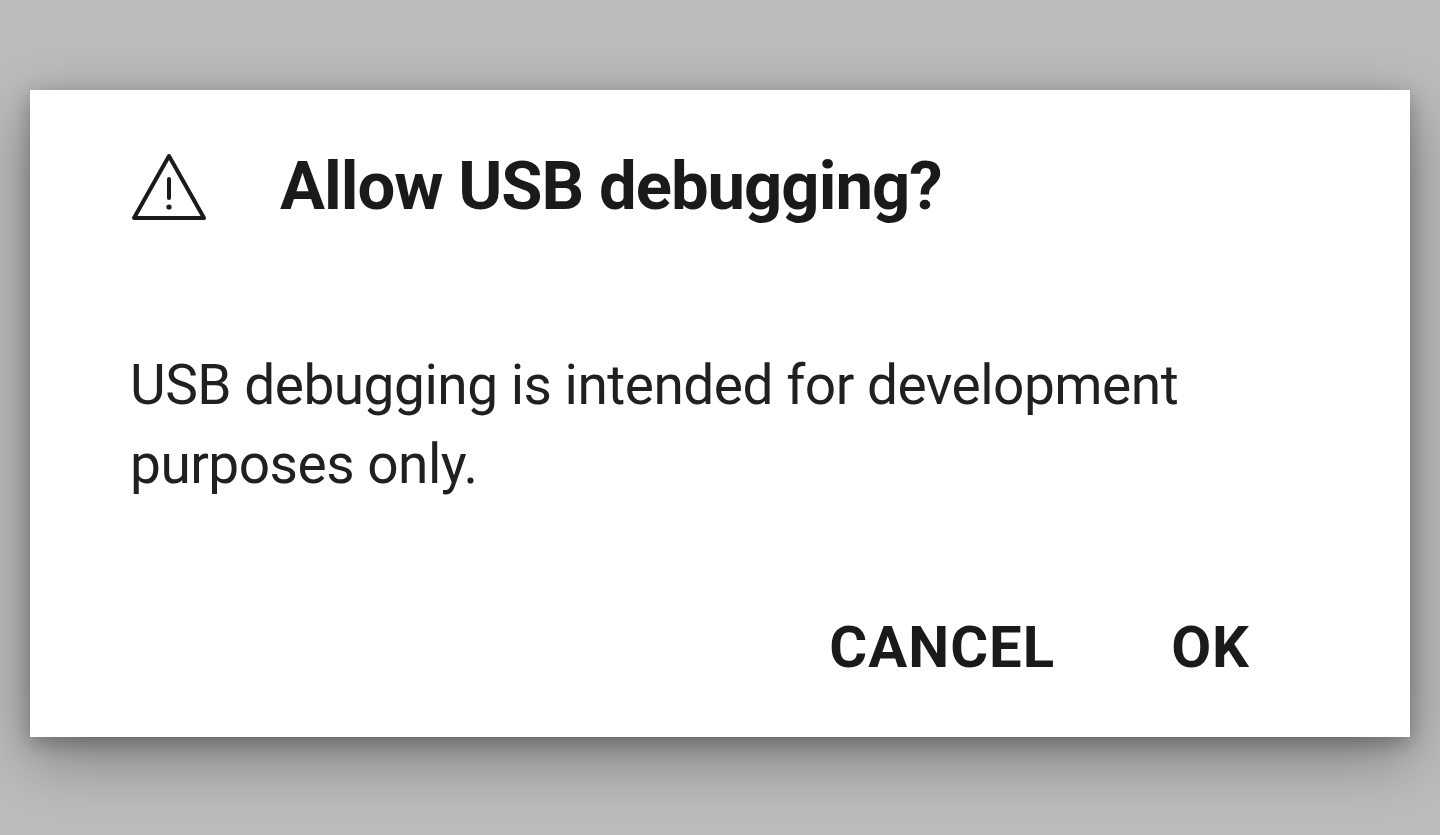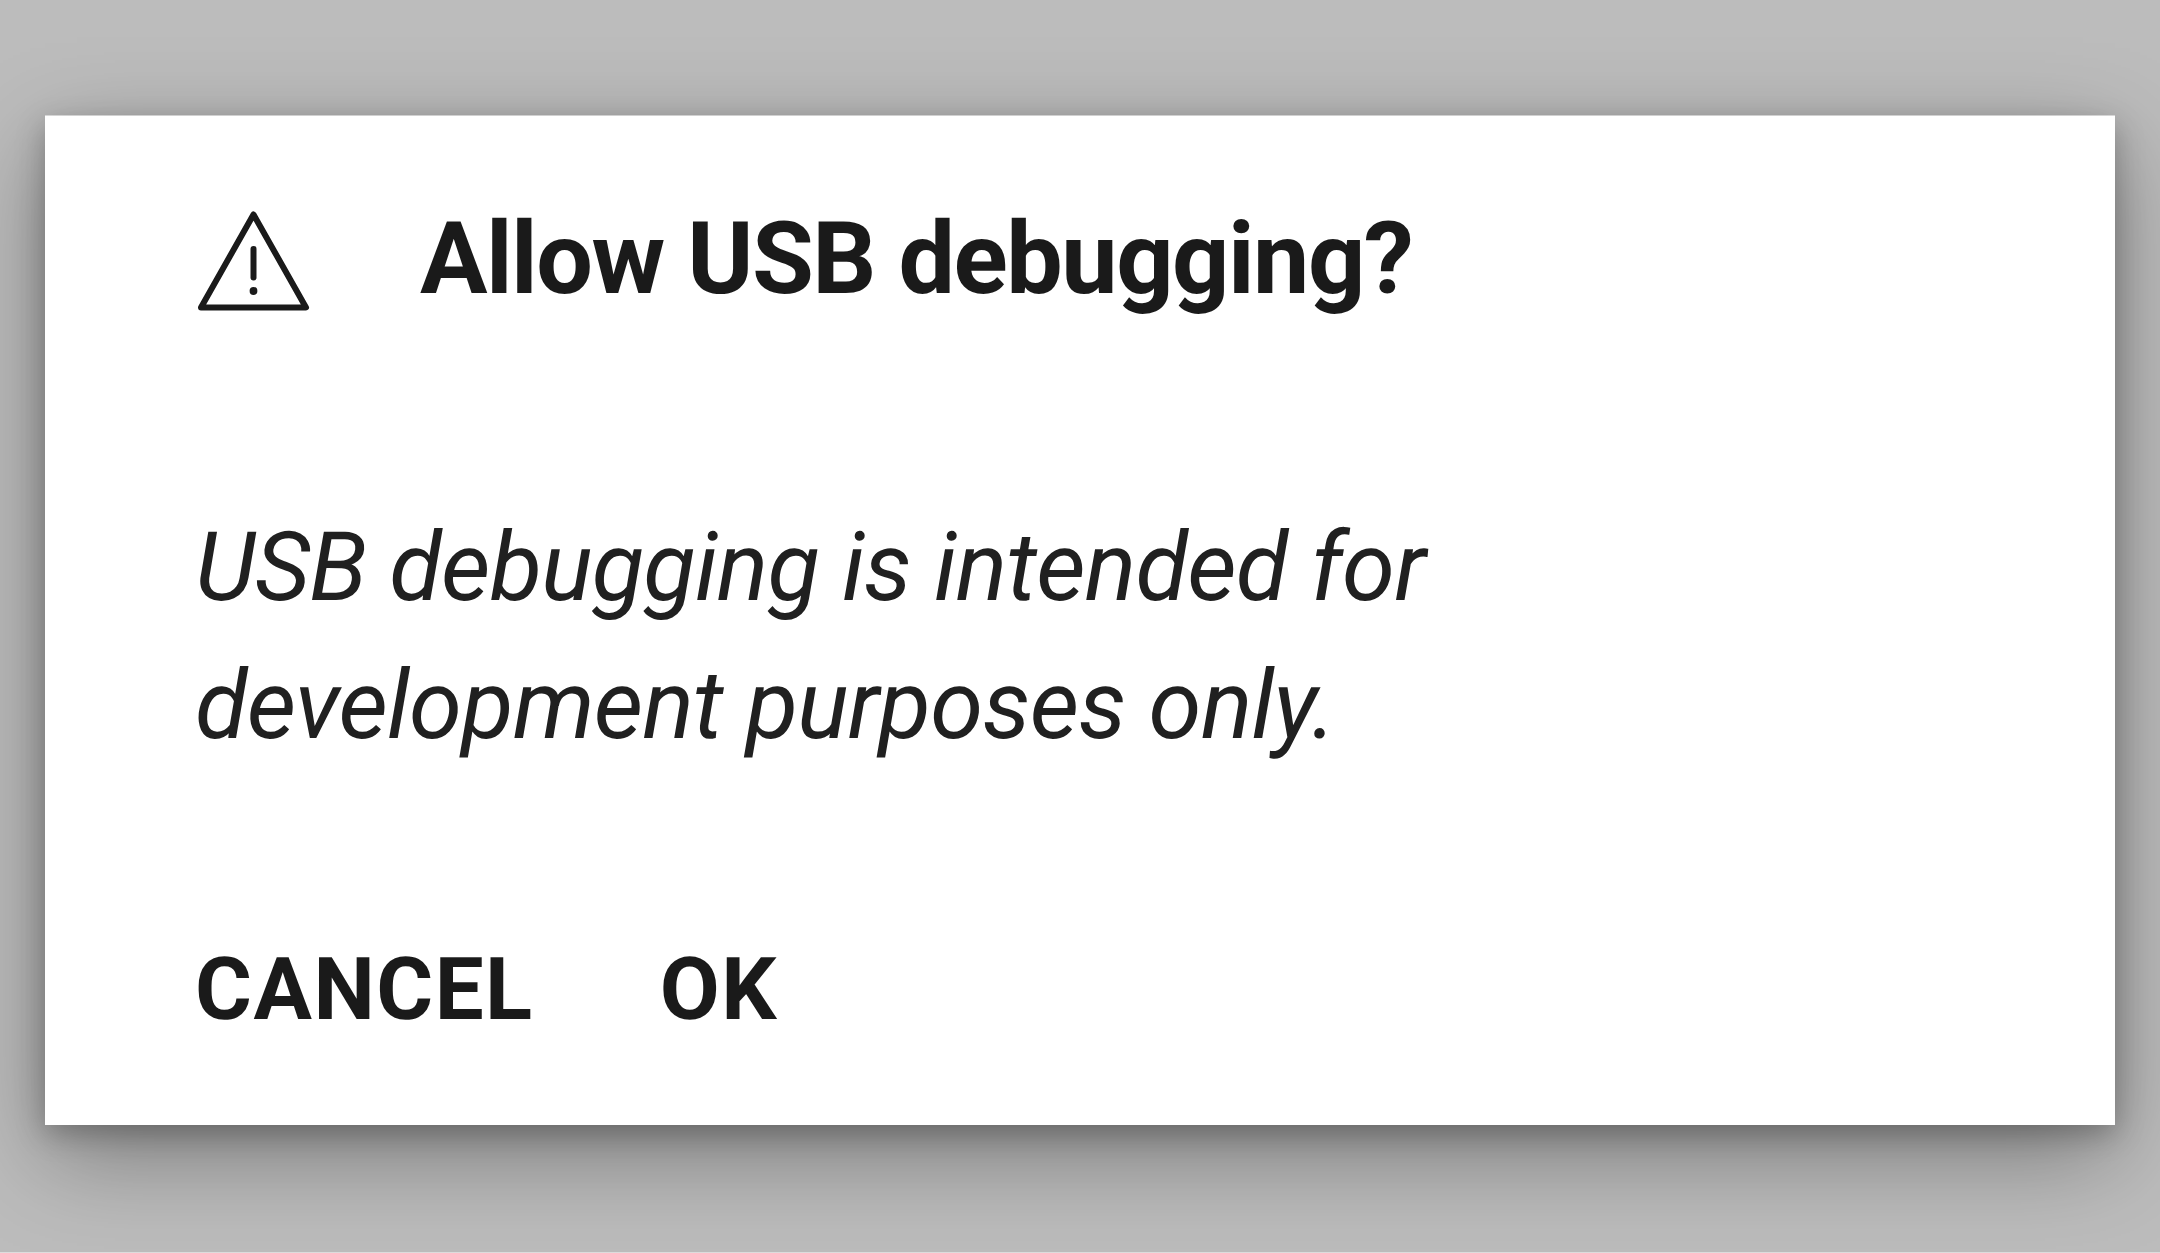--- a/index.html
+++ b/index.html
@@ -36,32 +36,32 @@
       flex: 0 0 auto;
     }
     .dialog-title {
       font-size: 67px;
       font-weight: 700;
       color: #1a1a1a;
       letter-spacing: -1px;
       line-height: 1.1;
     }
     .dialog-body {
-      font-size: 64px;
+      font-size: 55px;
       font-weight: 400;
       color: #202020;
       line-height: 1.45;
       letter-spacing: -0.5px;
       margin-bottom: 108px;
-      font-style: italic;
     }
     .dialog-actions {
       display: flex;
+      justify-content: flex-end;
       align-items: center;
-      gap: 84px;
+      gap: 116px;
       padding-right: 60px;
       padding-bottom: 8px;
     }
     .dialog-btn {
       background: none;
       border: none;
       font-family: inherit;
       font-size: 58px;
       font-weight: 700;
       color: #1a1a1a;

